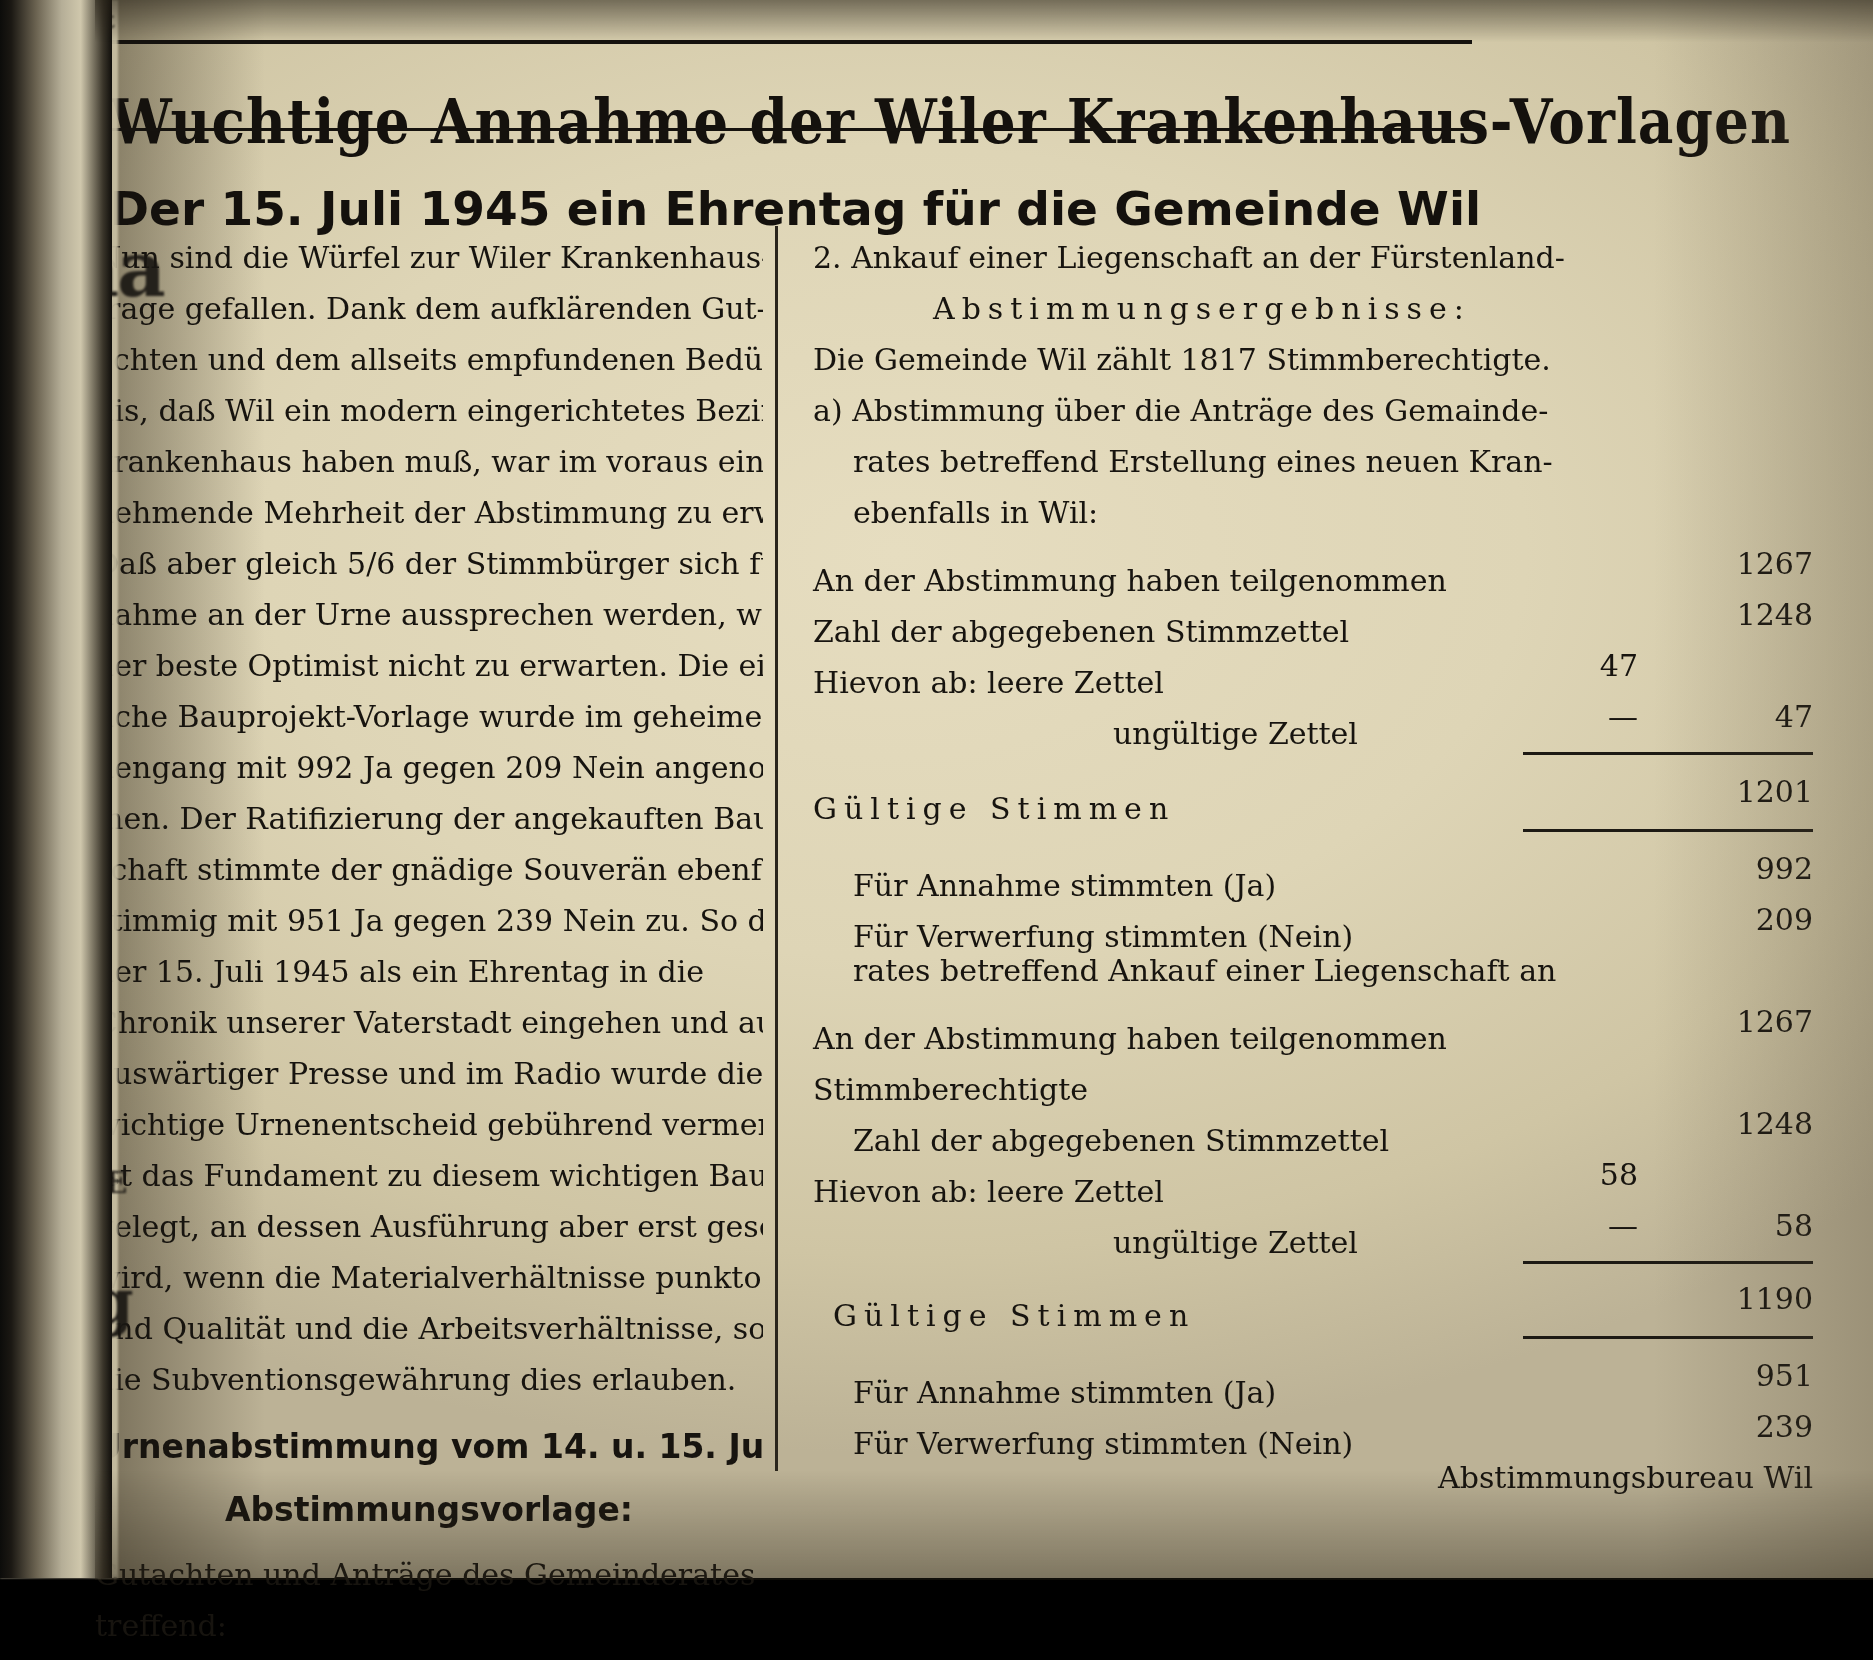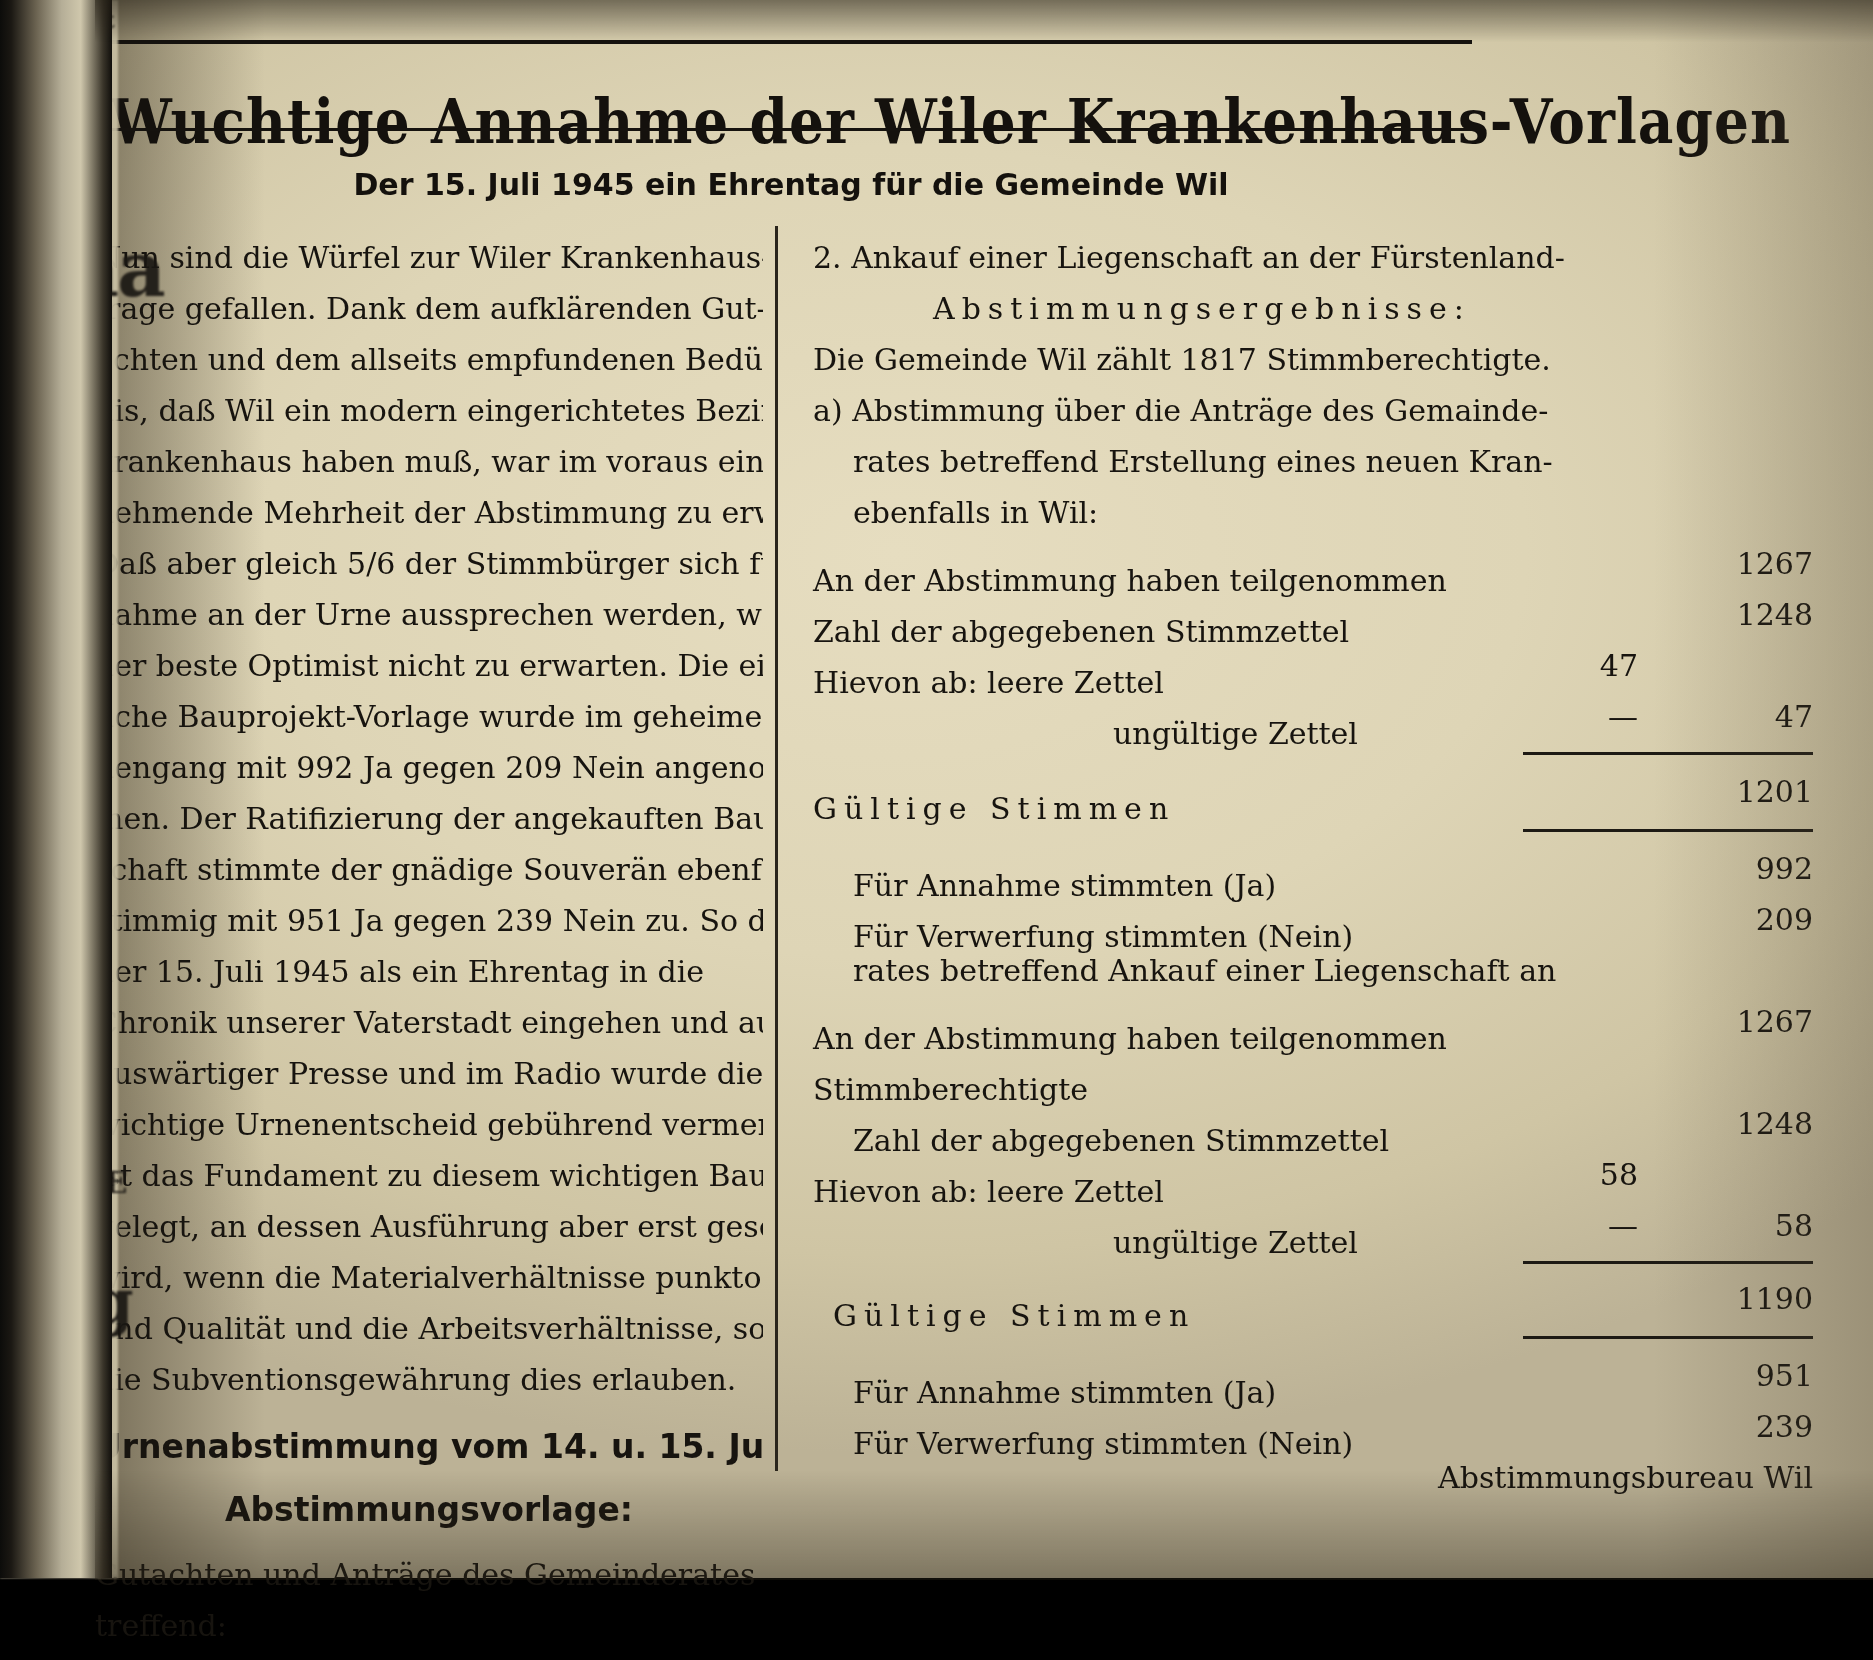--- a/index.html
+++ b/index.html
@@ -100,21 +100,21 @@
     white-space: nowrap;
     transform: scaleY(1.12);
     transform-origin: top center;
   }
   .subhead {
     position: absolute;
     left: 140px; top: 140px; width: 1290px;
     text-align: center;
     font-family: "DejaVu Sans", sans-serif;
     font-weight: bold;
-    font-size: 30px;
+    font-size: 47px;
     color: #14110d;
     white-space: nowrap;
   }
 
   
   .colrule {
     position: absolute;
     left: 930px; top: 270px;
     width: 3px; height: 1190px;
     background: #2a251c;

